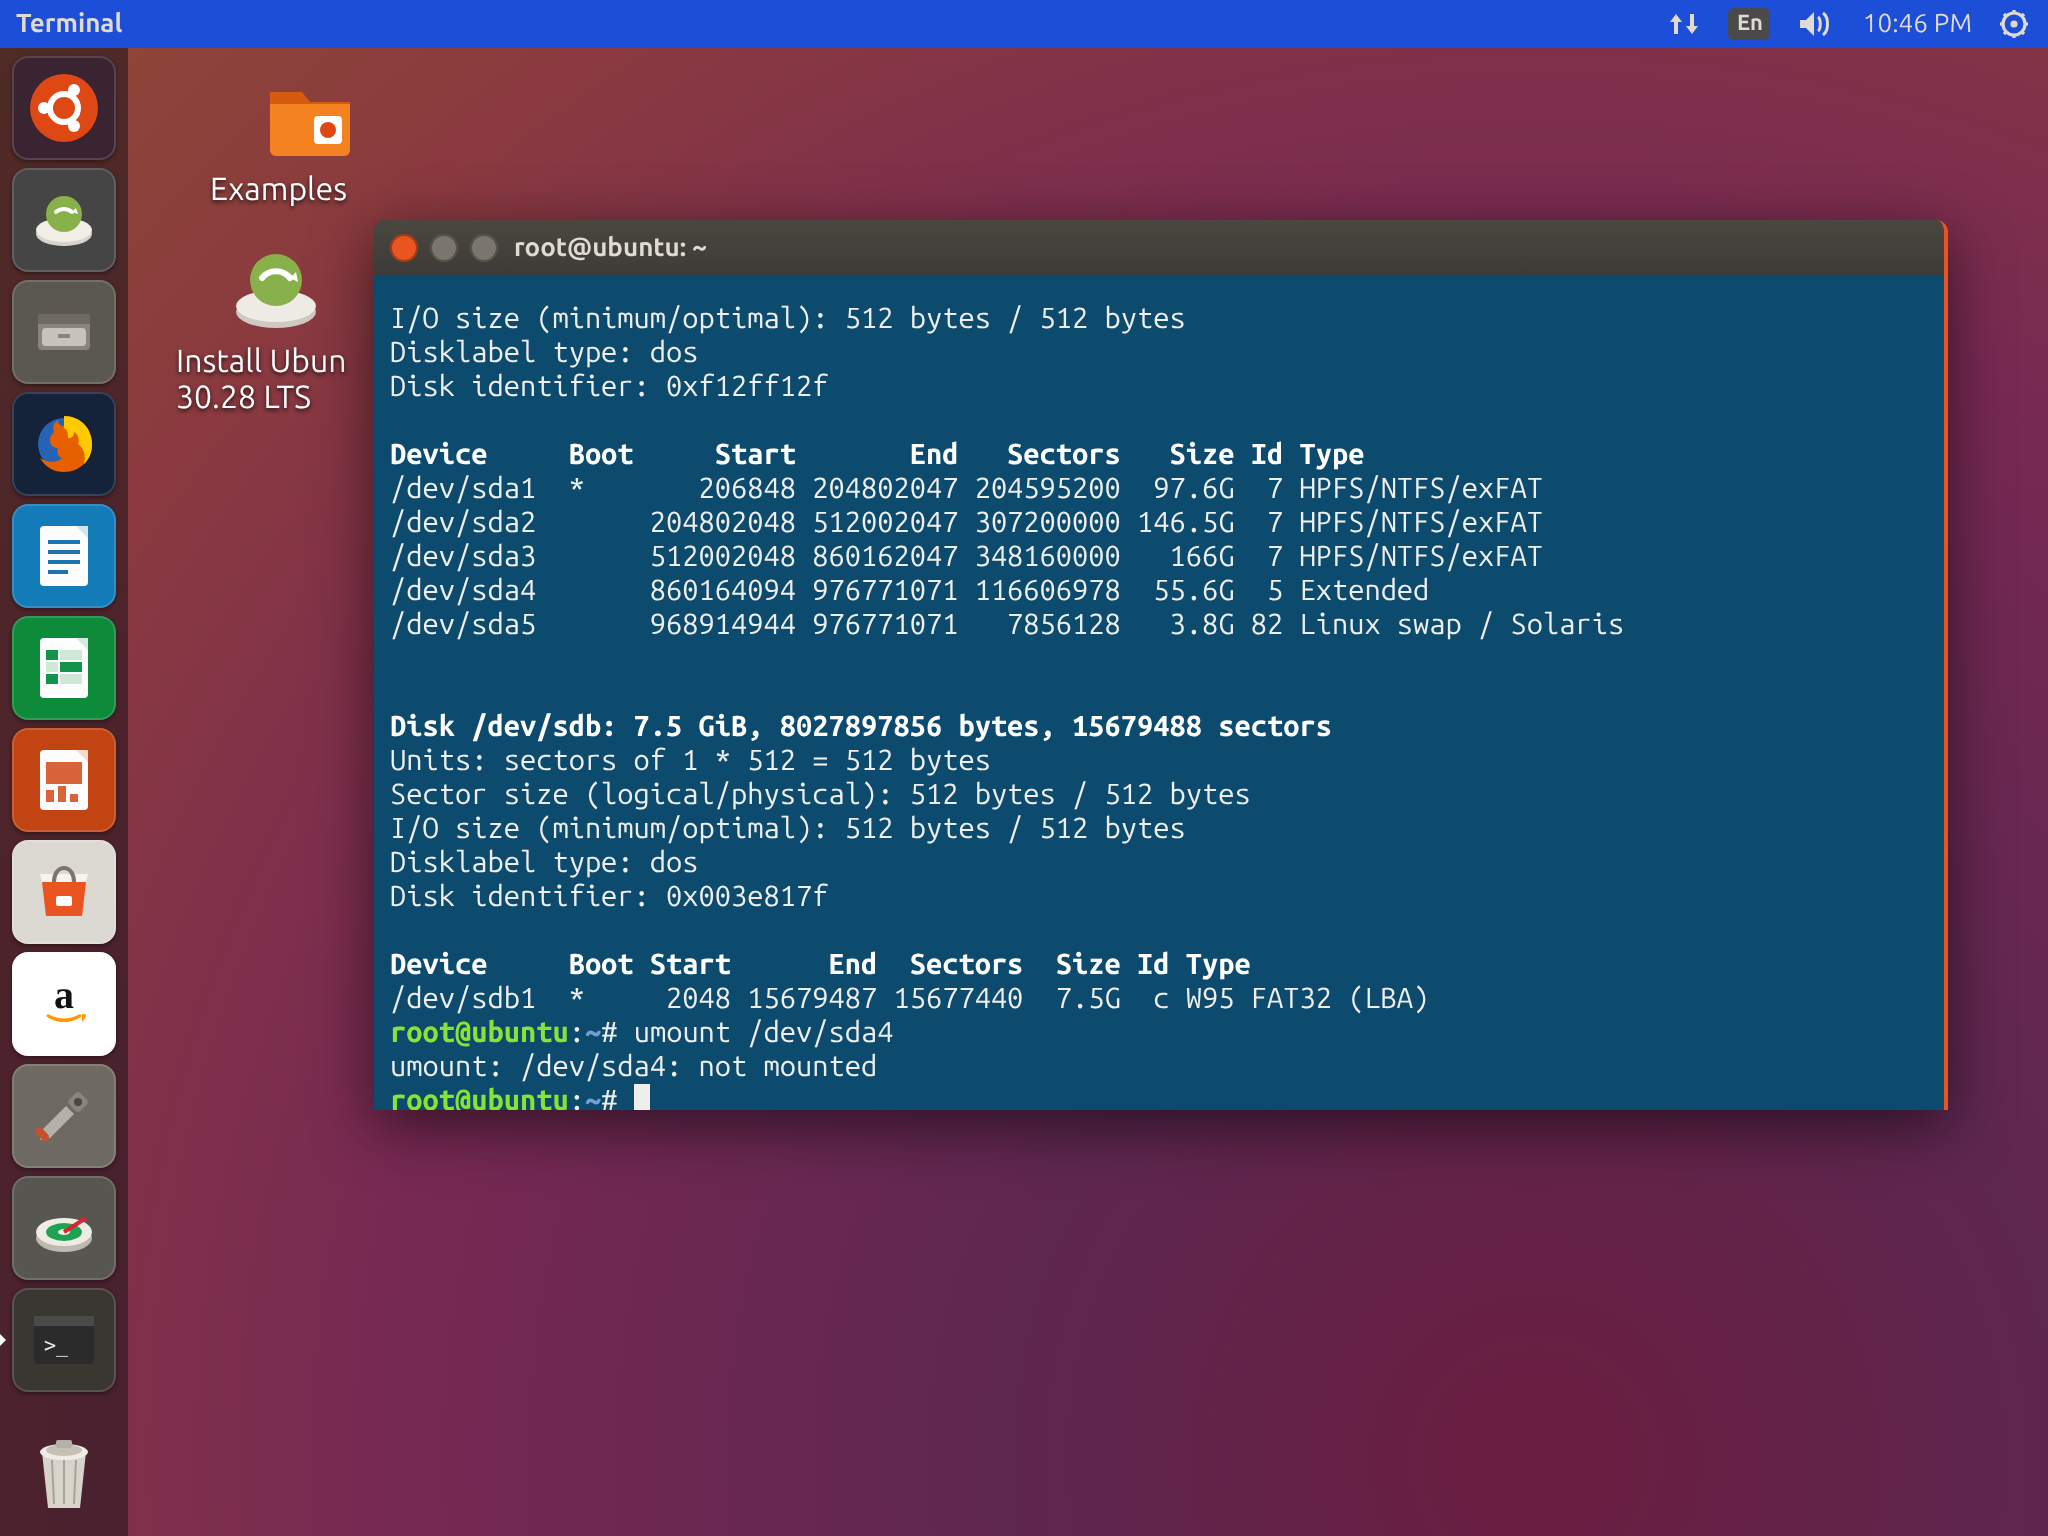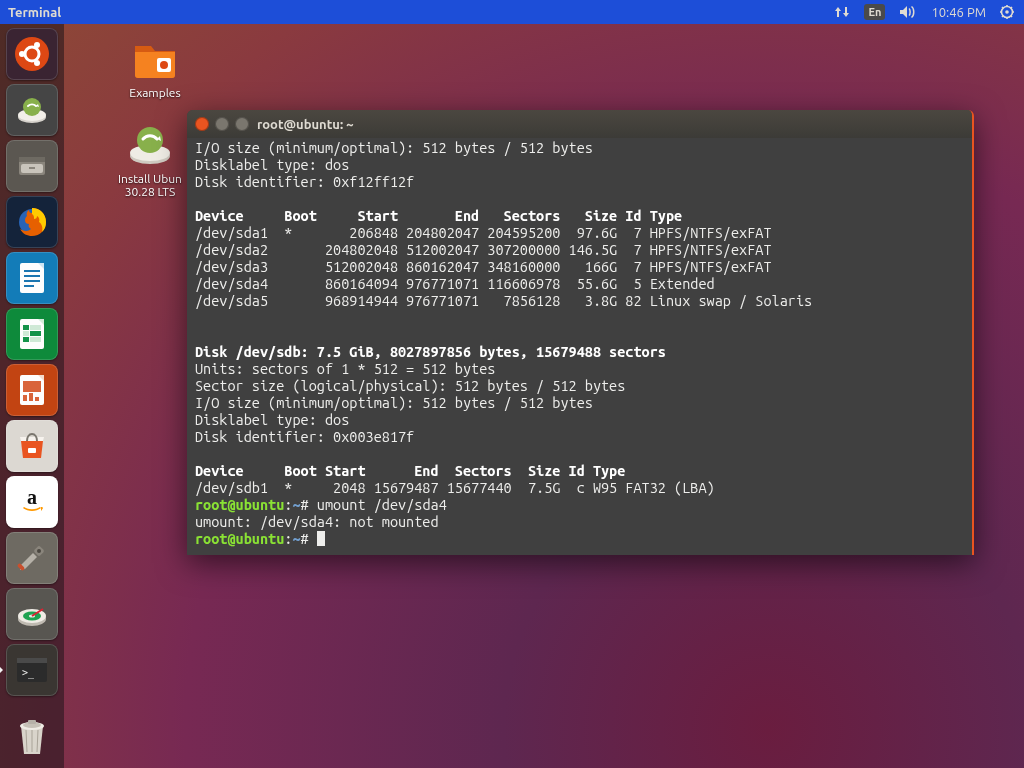--- a/index.html
+++ b/index.html
@@ -35,47 +35,47 @@
   }
   .launch-tile.active::before {
     content: ""; position: absolute; left: -8px; top: 50%; transform: translateY(-50%);
     border: 5px solid transparent; border-left-color: #f6f6f6;
   }
   .launcher .spacer { flex: 1; }
   .trash-tile { width: 52px; height: 52px; display:flex; align-items:center; justify-content:center; cursor:pointer; margin-bottom:6px;}
 
   
   .desktop-icon {
-    position: absolute; width: 100px; text-align: center; color: #fff;
-    font-size: 12px; text-shadow: 0 1px 2px rgba(0,0,0,0.8);
+    position: absolute; width: 100px; color: #fff;
+    font-size: 16px; text-shadow: 0 1px 2px rgba(0,0,0,0.8);
     cursor: pointer;
   }
   .desktop-icon .glyph { width: 48px; height: 48px; margin: 0 auto 4px auto; display:flex; align-items:center; justify-content:center;}
 
   
   .window {
     position: absolute; left: 187px; top: 110px; width: 787px; height: 445px;
-    background: #404040; border-radius: 6px 6px 0 0;
+    background: #0c4a6e; border-radius: 6px 6px 0 0;
     box-shadow: 0 8px 30px rgba(0,0,0,0.55);
     border-right: 2px solid #e95420;
     display: flex; flex-direction: column;
     overflow: hidden;
   }
   .titlebar {
     height: 28px; background: linear-gradient(#4b4740,#3c3b37);
     display: flex; align-items: center; gap: 8px; padding: 0 8px;
     color: #dfdbd2; font-size: 13px; font-weight: bold;
   }
   .win-btns { display:flex; gap:6px; }
   .win-btn { width:14px; height:14px; border-radius:50%; box-shadow: inset 0 0 0 1px rgba(0,0,0,0.3); cursor:pointer;}
   .win-close { background:#e95420; }
   .win-min   { background:#7a766e; }
   .win-max   { background:#7a766e; }
   .term-body {
-    flex:1; padding: 1px 8px 8px 8px;
+    flex:1; padding: 12px 8px 8px 8px;
     font-family: "Ubuntu Mono","DejaVu Sans Mono",monospace; font-size: 14.5px; line-height: 17px;
     color: #eeeeec; white-space: pre; overflow:hidden;
   }
   .term-body .bold { font-weight: bold; color:#ffffff;}
   .prompt-user { color:#8ae234; font-weight:bold;}
   .prompt-path { color:#729fcf; font-weight:bold;}
   .cursor { display:inline-block; width:8px; height:15px; background:#eeeeec; vertical-align:-2px;}
 </style>
 </head>
 <body>
@@ -251,21 +251,21 @@
     <svg width="48" height="44" viewBox="0 0 48 44">
         <path d="M4 10h16l4 5h20v24a3 3 0 0 1-3 3H7a3 3 0 0 1-3-3z" fill="#d65b12"></path>
         <path d="M4 16h40v23a3 3 0 0 1-3 3H7a3 3 0 0 1-3-3z" fill="#f58220"></path>
         <rect x="26" y="22" width="14" height="14" rx="2" fill="#fff"></rect>
         <circle cx="33" cy="29" r="4" fill="#dd4814"></circle>
       </svg>
   </div>
   <div>Examples</div>
 </div>
 
-<div class="desktop-icon" style="left:100px; top:120px;">
+<div class="desktop-icon" style="left:88px; top:120px;">
   <div class="glyph">
     <svg width="48" height="48" viewBox="0 0 48 48">
         <ellipse cx="24" cy="36" rx="20" ry="8" fill="#cfcac1"></ellipse>
         <ellipse cx="24" cy="33" rx="20" ry="8" fill="#efece5"></ellipse>
         <circle cx="24" cy="20" r="13" fill="#88b04b"></circle>
         <path d="M17 19a9 9 0 0 1 14 0" fill="none" stroke="#fff" stroke-width="3" stroke-linecap="round"></path>
         <path d="M31 19l3-3 1 5z" fill="#fff"></path>
       </svg>
   </div>
   <div>Install Ubun</div>

